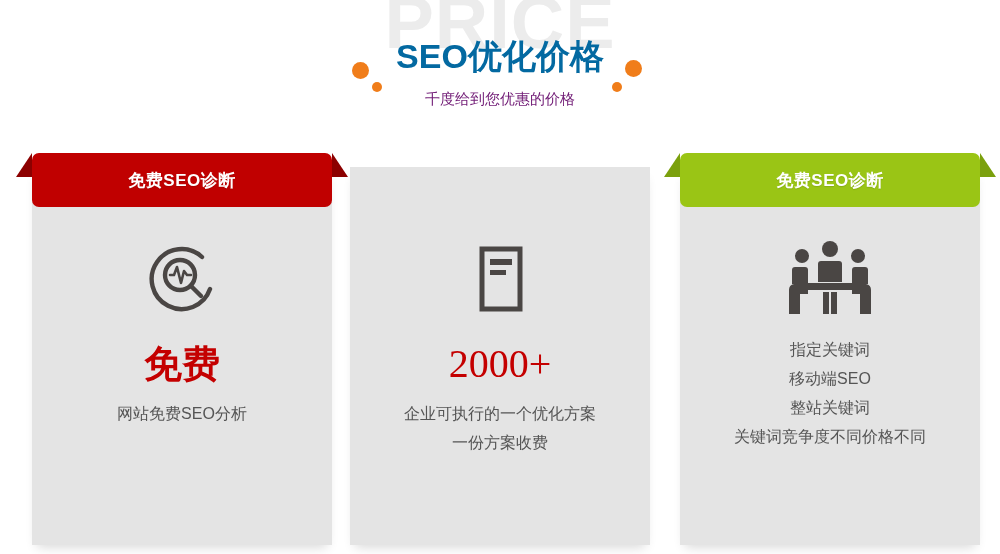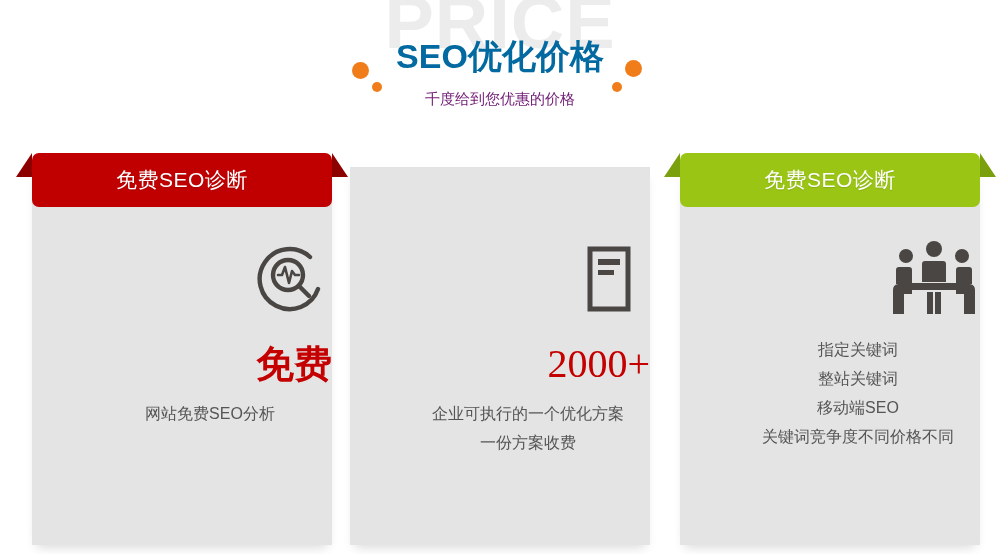--- a/index.html
+++ b/index.html
@@ -67,42 +67,42 @@
   }
   .ribbon-tail.left  { left:-16px; }
   .ribbon-tail.right { right:-16px; }
   .ribbon-main {
     position:absolute; left:0; top:8px; width:300px; height:54px;
     border-radius:7px;
   }
   .ribbon-label {
     position:absolute; left:0; top:8px; width:300px; height:54px;
     display:flex; align-items:center; justify-content:center;
-    color:#ffffff; font-size:21px; font-weight:normal;
+    color:#ffffff; font-size:17px; font-weight:bold;
     letter-spacing:0.5px;
     text-shadow:0 1px 1px rgba(0,0,0,0.12);
   }
 
   
   .c-red   .ribbon-main  { background:#c00000; }
   .c-red   .ribbon-tail  { background:#8c0000; clip-path:polygon(0 100%,100% 0,100% 100%); }
   .c-red   .ribbon-tail.right { clip-path:polygon(0 0,100% 100%,0 100%); }
   
   .c-org   .ribbon-main  { background:#f5a623; }
   .c-org   .ribbon-tail  { background:#d18a12; clip-path:polygon(0 100%,100% 0,100% 100%); }
   .c-org   .ribbon-tail.right { clip-path:polygon(0 0,100% 100%,0 100%); }
   
   .c-grn   .ribbon-main  { background:#9ac515; }
   .c-grn   .ribbon-tail  { background:#7ba00d; clip-path:polygon(0 100%,100% 0,100% 100%); }
   .c-grn   .ribbon-tail.right { clip-path:polygon(0 0,100% 100%,0 100%); }
 
   
   .card-inner {
     position:absolute; left:0; top:80px; width:300px;
-    display:flex; flex-direction:column; align-items:flex-end;
+    display:flex; flex-direction:column; align-items:center;
   }
   .card-icon { height:92px; display:flex; align-items:center; justify-content:center; margin-top:8px; }
   .card-price {
     color:#c40000; font-size:40px; font-weight:normal;
     line-height:50px; margin-top:14px;
     font-family:"Liberation Serif","DejaVu Serif",serif;
   }
   .card-price.cjk { font-family:"Liberation Sans","DejaVu Sans",sans-serif; font-weight:bold; font-size:38px; }
   .card-features { margin-top:10px; width:244px; text-align:center; }
   .feature-line {
@@ -189,21 +189,21 @@
               <path d="M11 30 h10 a3 3 0 0 1 3 3 v14 h-16 v-14 a3 3 0 0 1 3 -3 z"></path>
               <path d="M10 47 h14 v10 h-8 v20 h-11 v-24 a6 6 0 0 1 5 -6 z"></path>
               <circle cx="74" cy="19" r="7"></circle>
               <path d="M71 30 h10 a3 3 0 0 1 3 3 v14 h-16 v-14 a3 3 0 0 1 3 -3 z"></path>
               <path d="M82 47 h-14 v10 h8 v20 h11 v-24 a6 6 0 0 0 -5 -6 z"></path>
             </g>
           </svg>
         </div>
         <div class="card-features">
           <div class="feature-line">指定关键词</div>
+          <div class="feature-line">移动端SEO</div>
           <div class="feature-line">整站关键词</div>
-          <div class="feature-line">移动端SEO</div>
           <div class="feature-line">关键词竞争度不同价格不同</div>
         </div>
       </div>
     </div>
 
   </div>
 </div>
 
 </body></html>

